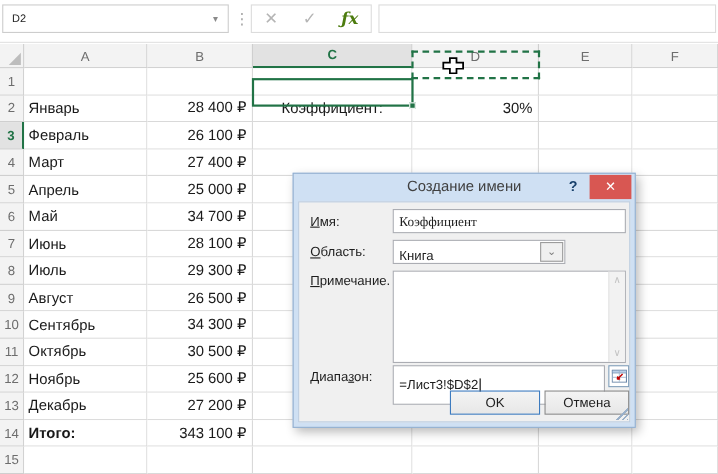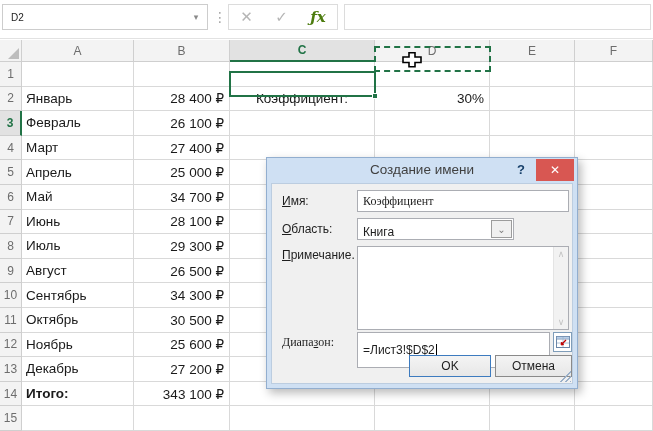--- a/index.html
+++ b/index.html
@@ -259,21 +259,21 @@
 
     <span class="lbl" style="top:64px;"><span></span><u>П</u><span>римечание.</span></span>
     <div class="ta" style="left:85px; top:62px; width:212px; height:84px;">
       <span></span>
       <div class="sb">
         <div class="up">∧</div>
         <div class="dn">∨</div>
       </div>
     </div>
 
-    <span class="lbl" style="top:151px;font-family:Liberation Serif, serif;"><span>Диапа</span><u>з</u><span>он:</span></span>
+    <span class="lbl" style="top:151px;"><span>Диапа</span><u>з</u><span>он:</span></span>
     <div class="tb" style="left:85px; top:148px; width:193px; height:36px;">
       <span>=Лист3!$D$2</span>
         <span class="caret"></span>
     </div>
     <div class="range-btn" style="left:281px; top:148px;">
       <svg width="14" height="12" viewBox="0 0 14 12">
         <rect x="0.5" y="0.5" width="13" height="11" fill="#fff" stroke="#6b87a8"></rect>
         <rect x="0.5" y="0.5" width="13" height="2.6" fill="#b9cfe8" stroke="#6b87a8" stroke-width="0.6"></rect>
         <line x1="7" y1="1" x2="7" y2="11" stroke="#9fb4cc" stroke-width="0.8"></line>
         <line x1="1" y1="7" x2="13" y2="7" stroke="#9fb4cc" stroke-width="0.8"></line>

